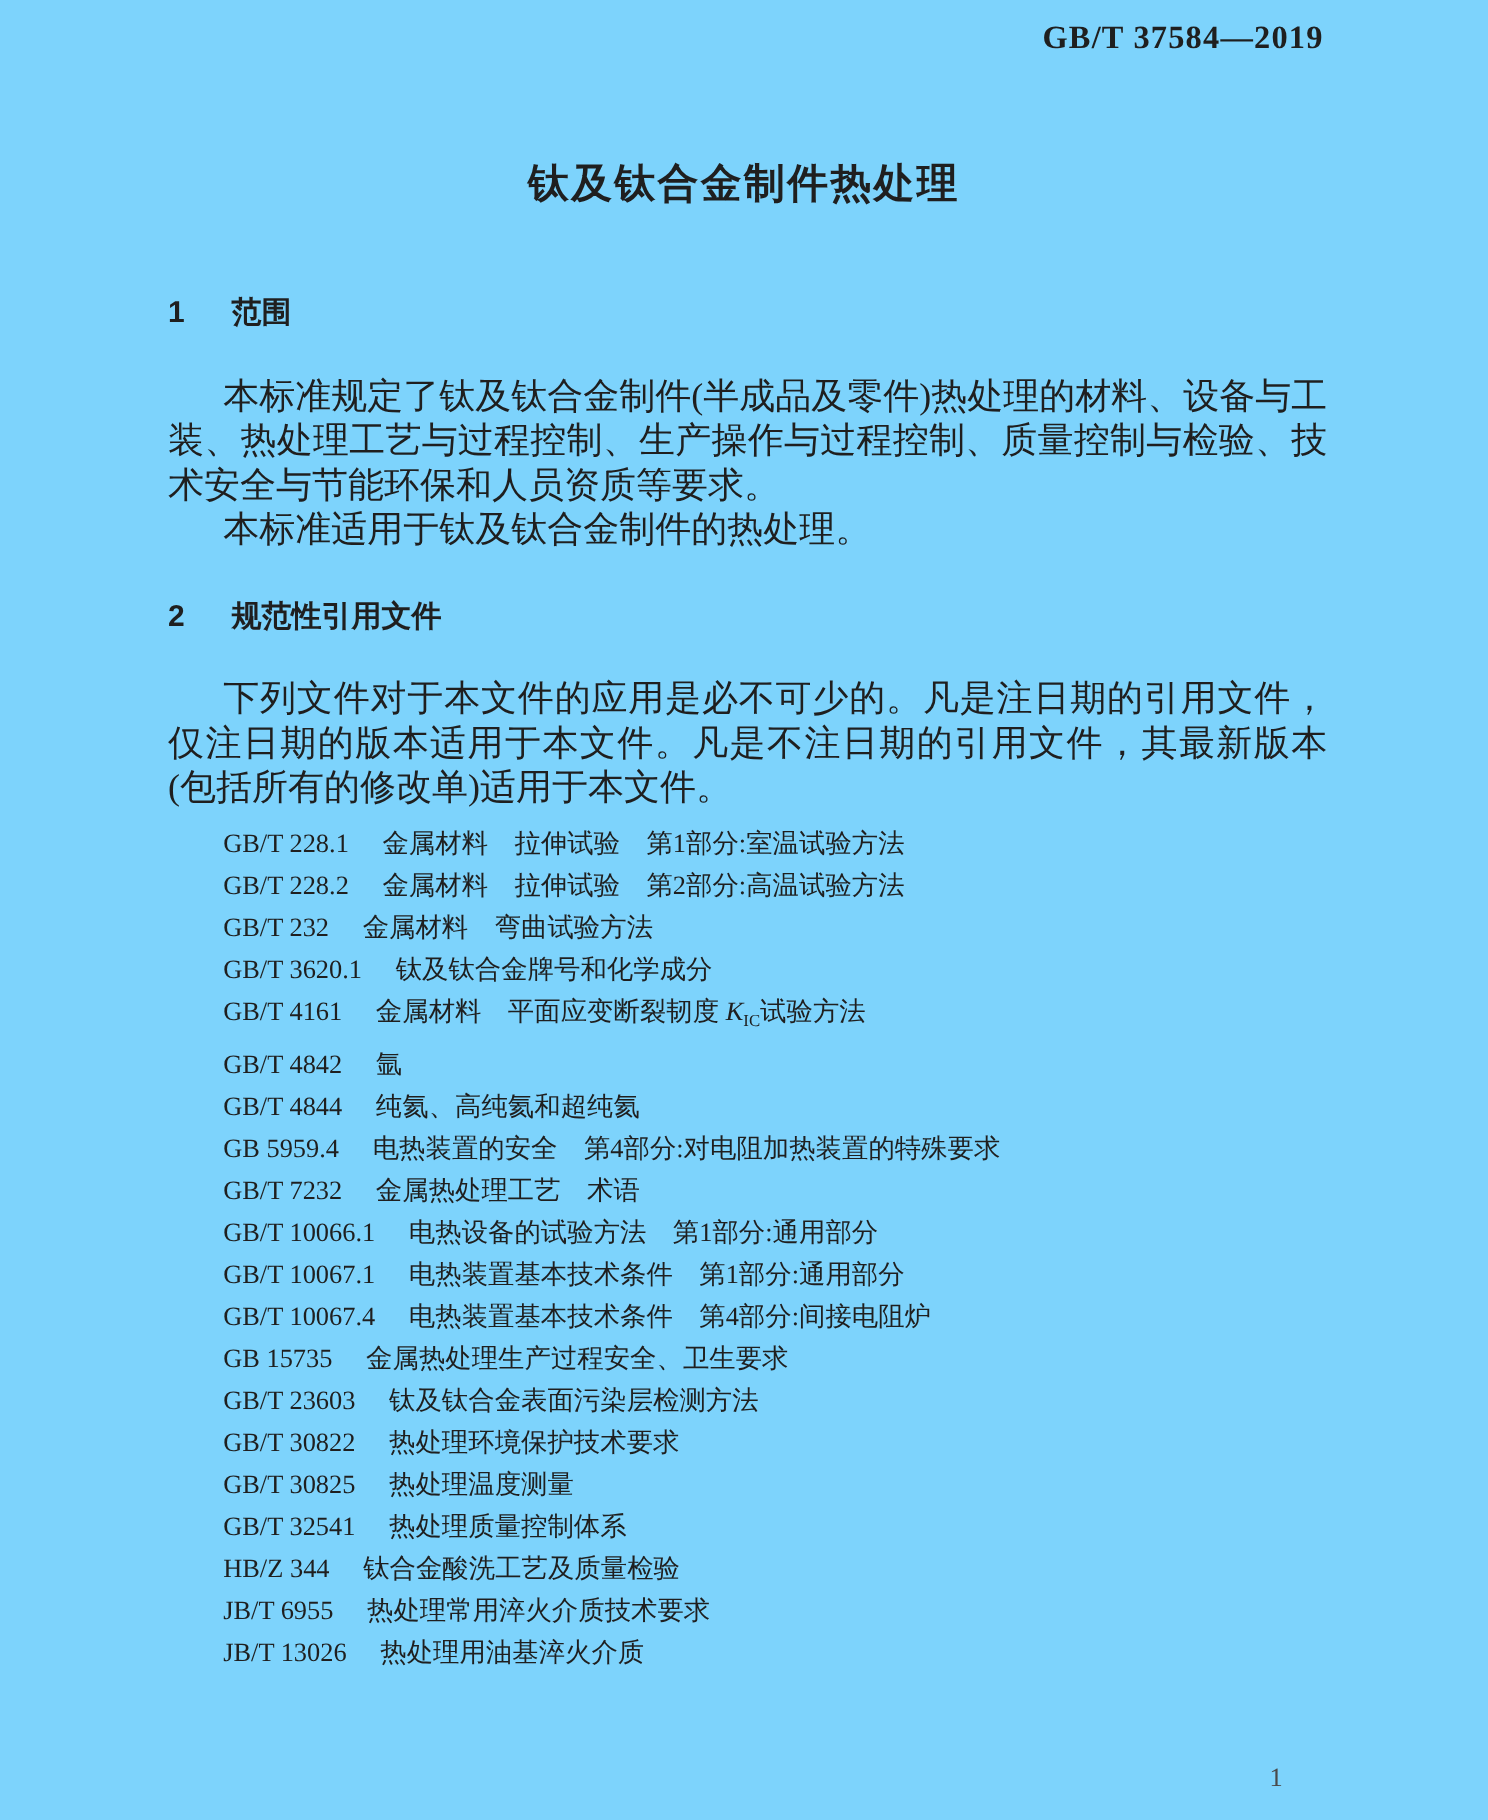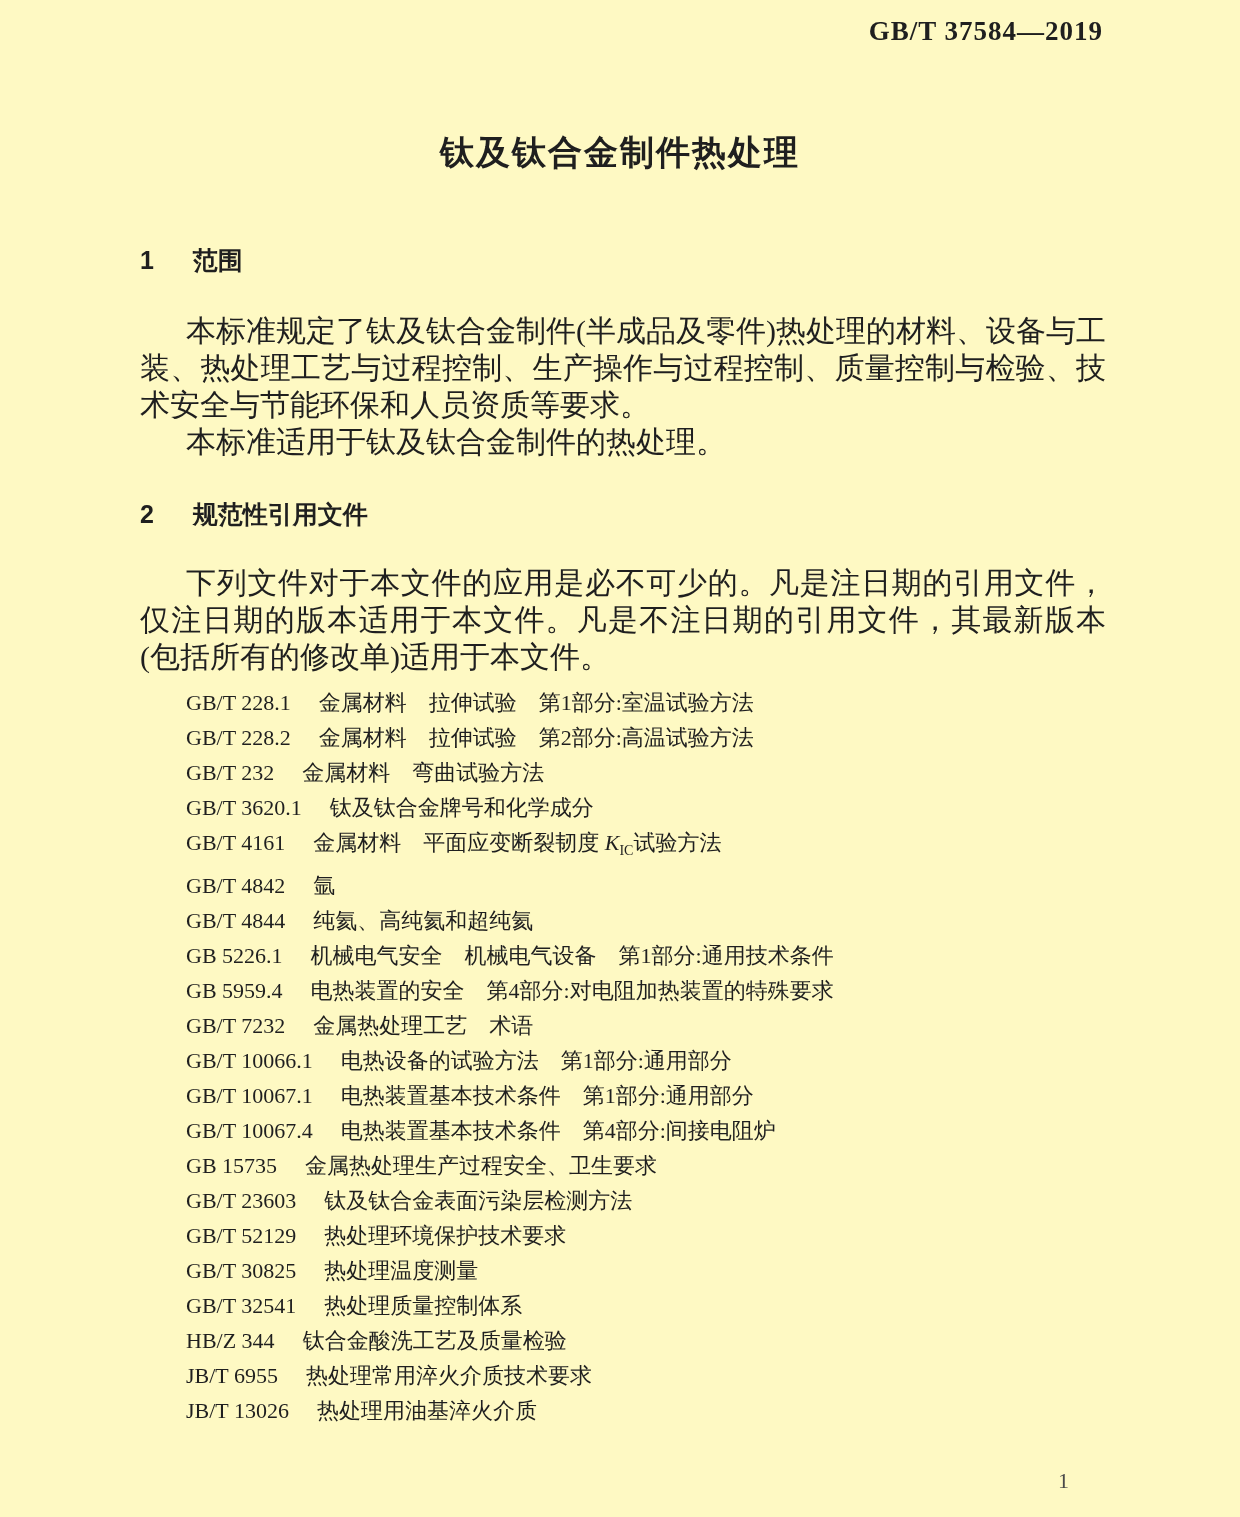--- a/index.html
+++ b/index.html
@@ -1,20 +1,20 @@
 <!DOCTYPE html>
 <html><head>
 <meta charset="utf-8">
 <style>
   html, body { margin: 0; padding: 0; background: #ffffff; }
   .page {
     position: relative;
     width: 1240px;
     height: 1517px;
-    background: #fef9c3;
+    background: #7dd3fc;
     color: #1f1f1f;
     font-family: "Liberation Serif", "DejaVu Serif", serif;
     overflow: hidden;
   }
   .doc-header {
     position: absolute;
     top: 16px;
     left: 0;
     right: 137px;
     text-align: right;
@@ -109,29 +109,28 @@
     <p class="body-para intro-para">下列文件对于本文件的应用是必不可少的。凡是注日期的引用文件，仅注日期的版本适用于本文件。凡是不注日期的引用文件，其最新版本(包括所有的修改单)适用于本文件。</p>
 
     <ul class="ref-list">
       <li class="ref-item"><span class="ref-code">GB/T 228.1</span><span class="ref-title">金属材料　拉伸试验　第1部分:室温试验方法</span></li>
       <li class="ref-item"><span class="ref-code">GB/T 228.2</span><span class="ref-title">金属材料　拉伸试验　第2部分:高温试验方法</span></li>
       <li class="ref-item"><span class="ref-code">GB/T 232</span><span class="ref-title">金属材料　弯曲试验方法</span></li>
       <li class="ref-item"><span class="ref-code">GB/T 3620.1</span><span class="ref-title">钛及钛合金牌号和化学成分</span></li>
       <li class="ref-item"><span class="ref-code">GB/T 4161</span><span class="ref-title"><span>金属材料　平面应变断裂韧度 </span><span class="math-k">K</span><span class="math-sub">IC</span><span>试验方法</span></span></li>
       <li class="ref-item"><span class="ref-code">GB/T 4842</span><span class="ref-title">氩</span></li>
       <li class="ref-item"><span class="ref-code">GB/T 4844</span><span class="ref-title">纯氦、高纯氦和超纯氦</span></li>
-      <li class="ref-item"><span class="ref-code">GB 5226.1</span><span class="ref-title">机械电气安全　机械电气设备　第1部分:通用技术条件</span></li>
       <li class="ref-item"><span class="ref-code">GB 5959.4</span><span class="ref-title">电热装置的安全　第4部分:对电阻加热装置的特殊要求</span></li>
       <li class="ref-item"><span class="ref-code">GB/T 7232</span><span class="ref-title">金属热处理工艺　术语</span></li>
       <li class="ref-item"><span class="ref-code">GB/T 10066.1</span><span class="ref-title">电热设备的试验方法　第1部分:通用部分</span></li>
       <li class="ref-item"><span class="ref-code">GB/T 10067.1</span><span class="ref-title">电热装置基本技术条件　第1部分:通用部分</span></li>
       <li class="ref-item"><span class="ref-code">GB/T 10067.4</span><span class="ref-title">电热装置基本技术条件　第4部分:间接电阻炉</span></li>
       <li class="ref-item"><span class="ref-code">GB 15735</span><span class="ref-title">金属热处理生产过程安全、卫生要求</span></li>
       <li class="ref-item"><span class="ref-code">GB/T 23603</span><span class="ref-title">钛及钛合金表面污染层检测方法</span></li>
-      <li class="ref-item"><span class="ref-code">GB/T 52129</span><span class="ref-title">热处理环境保护技术要求</span></li>
+      <li class="ref-item"><span class="ref-code">GB/T 30822</span><span class="ref-title">热处理环境保护技术要求</span></li>
       <li class="ref-item"><span class="ref-code">GB/T 30825</span><span class="ref-title">热处理温度测量</span></li>
       <li class="ref-item"><span class="ref-code">GB/T 32541</span><span class="ref-title">热处理质量控制体系</span></li>
       <li class="ref-item"><span class="ref-code">HB/Z 344</span><span class="ref-title">钛合金酸洗工艺及质量检验</span></li>
       <li class="ref-item"><span class="ref-code">JB/T 6955</span><span class="ref-title">热处理常用淬火介质技术要求</span></li>
       <li class="ref-item"><span class="ref-code">JB/T 13026</span><span class="ref-title">热处理用油基淬火介质</span></li>
     </ul>
 
   </div>
 
   <span class="page-number">1</span>

